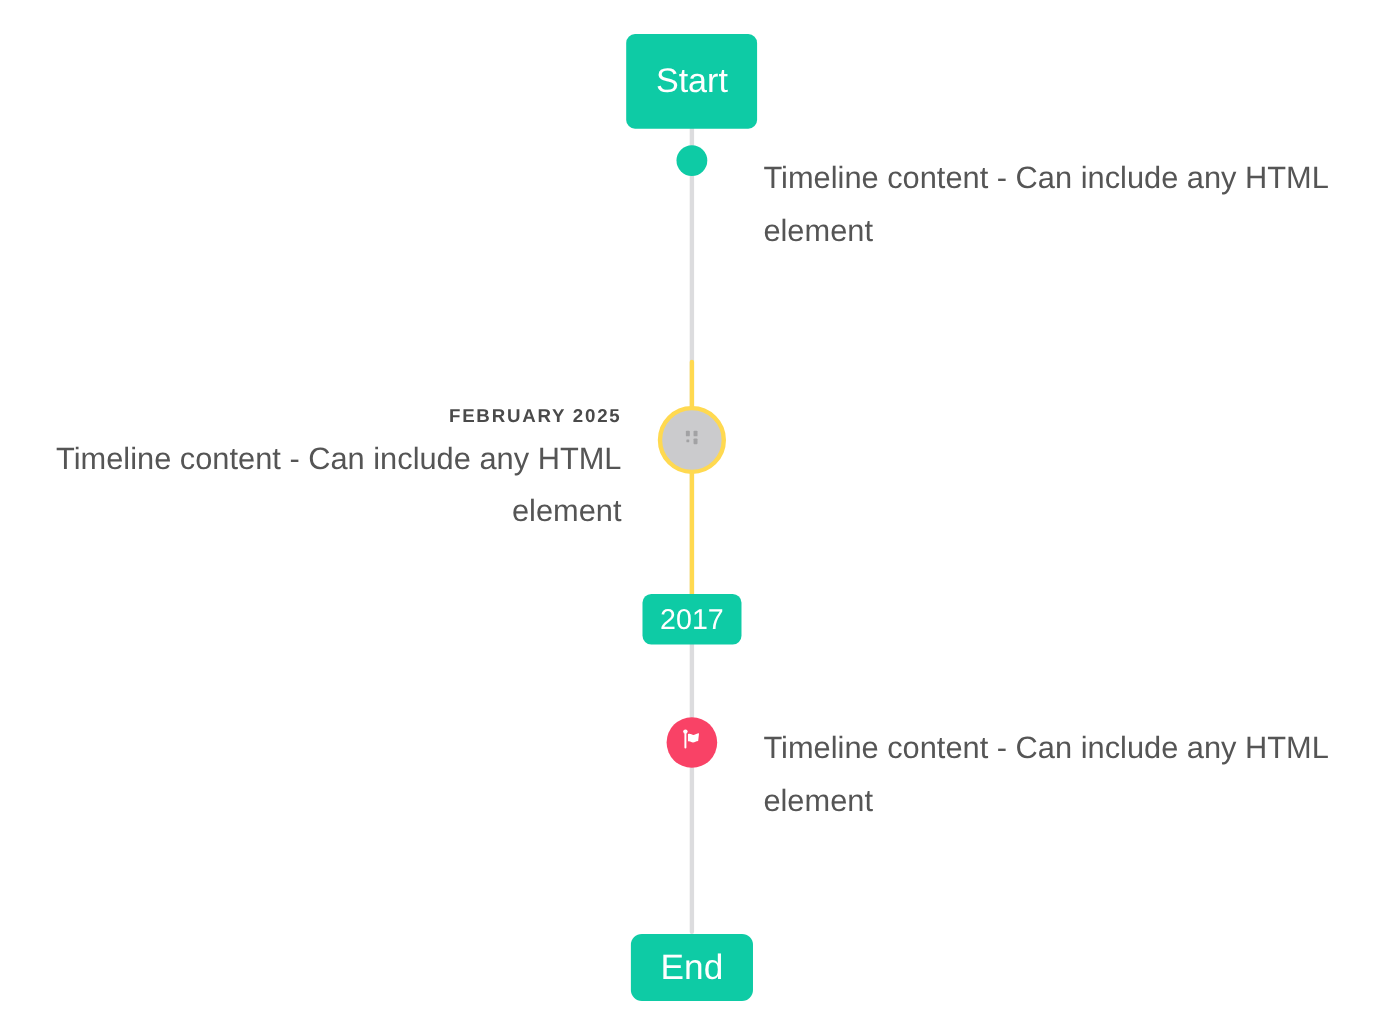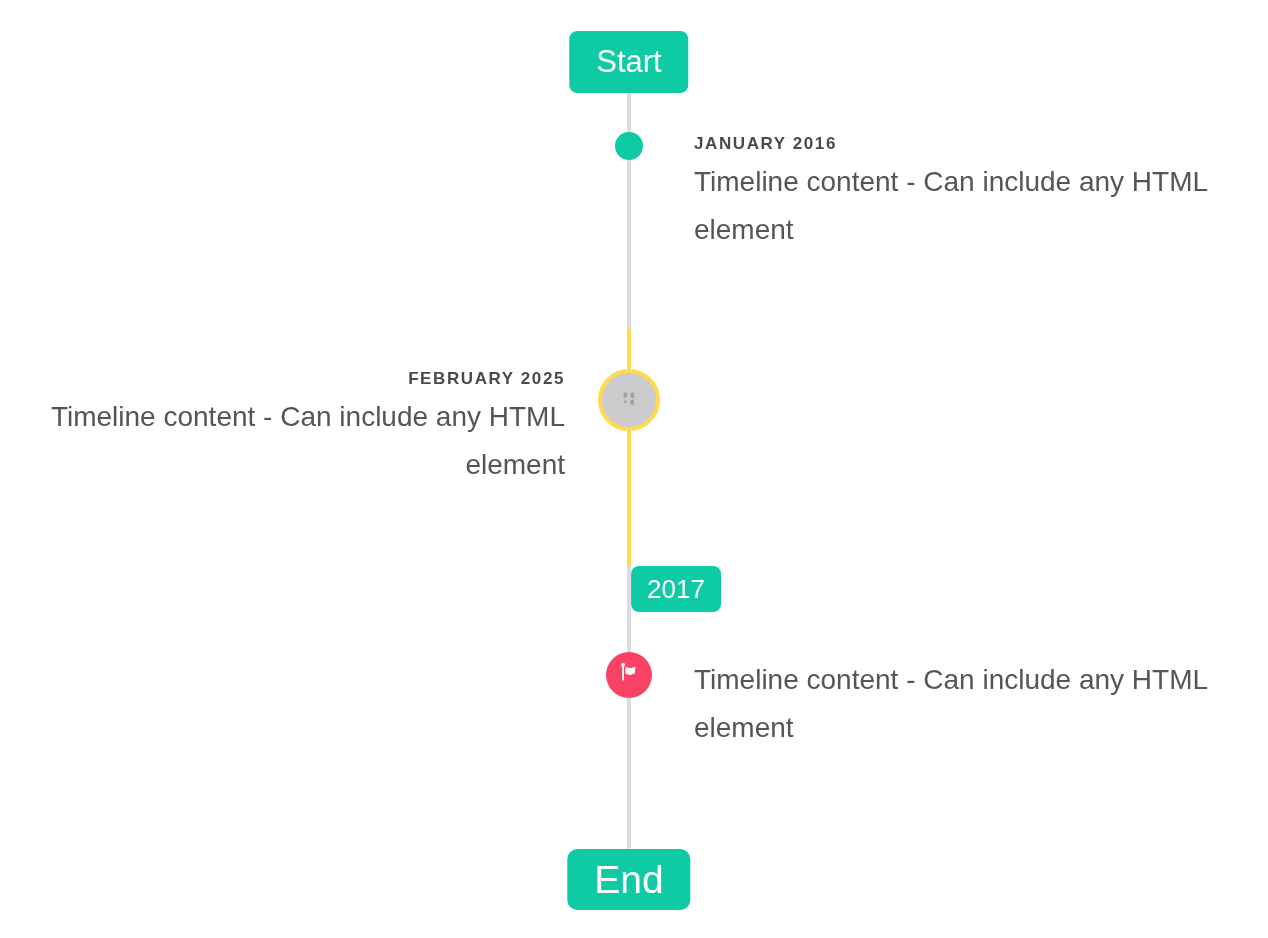--- a/index.html
+++ b/index.html
@@ -25,23 +25,23 @@
   .badge {
     position: absolute;
     left: 629px;
     transform: translateX(-50%);
     background: #0ECBA5;
     color: #ffffff;
     text-align: center;
     white-space: nowrap;
     box-sizing: border-box;
   }
-  .badge-start { top: 31px;  font-size: 31px; line-height: 62px; padding: 0 27px; border-radius: 8px; }
-  .badge-period{ top: 566px; font-size: 26px; line-height: 46px; padding: 0 16px; border-radius: 8px; margin-left: 47px; }
-  .badge-end   { top: 849px; font-size: 39px; line-height: 61px; padding: 0 27px; border-radius: 10px; text-align: right; }
+  .badge-start { top: 31px;  font-size: 31px; line-height: 62px; padding: 12px 27px; border-radius: 8px; }
+  .badge-period{ top: 540px; font-size: 26px; line-height: 46px; padding: 0 16px; border-radius: 8px; }
+  .badge-end   { top: 849px; font-size: 32px; line-height: 61px; padding: 0 27px; border-radius: 10px; text-align: right; }
 
   
   .marker { position: absolute; box-sizing: border-box; }
   .marker-dot {
     left: 615px; top: 132px;
     width: 28px; height: 28px;
     border-radius: 50%;
     background: #0ECBA5;
   }
   .marker-image {
@@ -84,21 +84,20 @@
 
 <div class="stage">
 
   <div class="line line-gray"></div>
   <div class="line line-yellow"></div>
 
   <div class="badge badge-start">Start</div>
 
   <div class="marker marker-dot"></div>
   <div class="item item-jan">
-    <div class="item-title">JANUARY 2016</div>
     <div class="item-content">Timeline content - Can include any HTML element</div>
   </div>
 
   <div class="marker marker-image">
     <span>
       <svg width="17" height="15" viewBox="0 0 17 15" xmlns="http://www.w3.org/2000/svg">
         <g fill="#9B9B9D">
           <rect x="2.5" y="1.5" width="3.6" height="5.2" rx="0.8"></rect>
           <rect x="9.5" y="1.5" width="3.6" height="5.2" rx="0.8"></rect>
           <rect x="3.0" y="9.5" width="2.6" height="2.6" rx="0.6"></rect>

